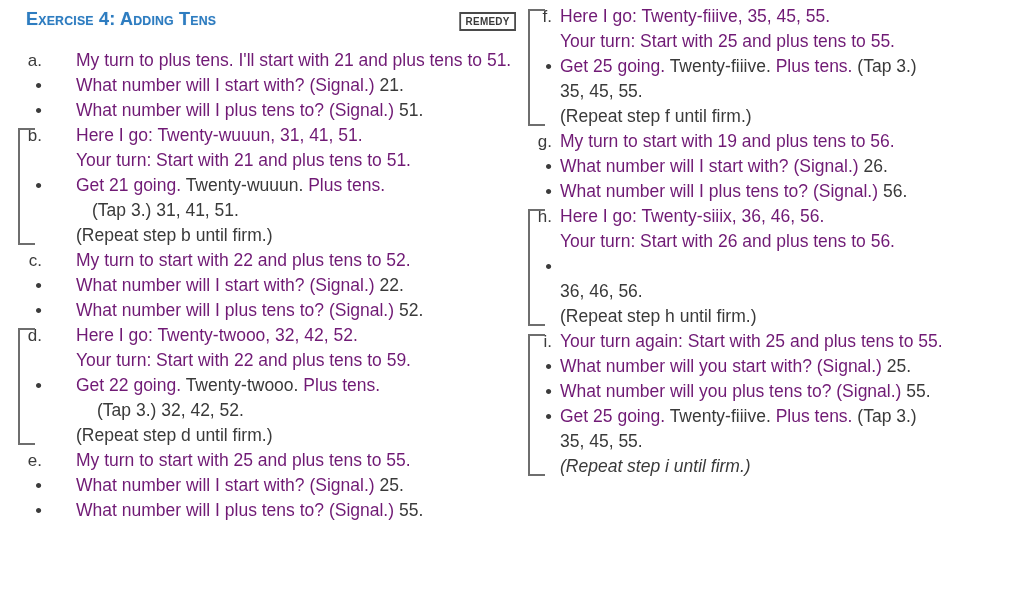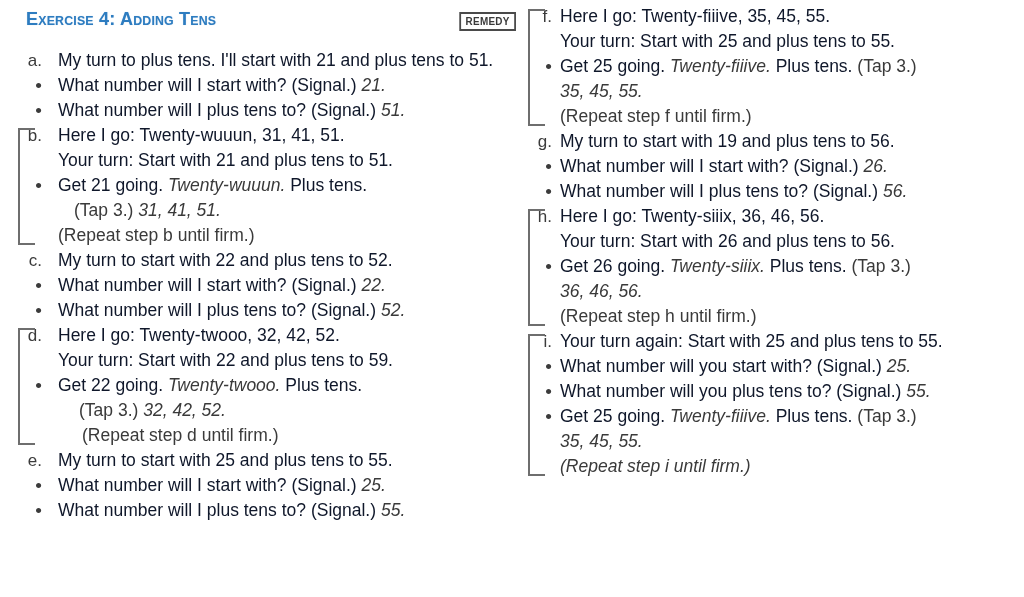--- a/index.html
+++ b/index.html
@@ -98,38 +98,38 @@
   }
   .marker.bullet {
     font-size: 19px;
     line-height: 25px;
   }
 
   .txt {
     display: block;
   }
 
-  .ital  { font-style: italic; color: #3a3a3a; font-weight: normal; }
+  .ital  { color: #3a3a3a; font-weight: normal; }
   .dark  { color: #3a3a3a; }
-  .blue  { color: #0f172a; }
+  .blue  { color: #701a75; }
 
   
   .bracket {
     position: absolute;
     border-left: 2px solid #6e6e6e;
     border-top: 2px solid #6e6e6e;
     border-bottom: 2px solid #6e6e6e;
     width: 17px;
     box-sizing: border-box;
     pointer-events: none;
   }
 
   
   .col-left .marker { left: 8px; }
-  .col-left .txt    { margin-left: 58px; }
+  .col-left .txt    { margin-left: 76px; }
   .col-left .bracket { left: 18px; }
 
   
   .col-right .marker { left: 518px; }
   .col-right .txt    { margin-left: 560px; }
   .col-right .bracket { left: 528px; }
 </style>
 </head>
 <body>
 
@@ -197,21 +197,21 @@
         <div class="row" style="position: absolute; left: 0px; top: 300px; width: 512px;">
           <span class="txt"><span class="blue">Your turn: Start with 22 and plus tens to 59.</span></span>
         </div>
         <div class="row" style="position: absolute; left: 0px; top: 325px; width: 512px;">
           <span class="marker bullet">•</span>
           <span class="txt"><span class="blue">Get 22 going. </span><span class="ital">Twenty-twooo.</span><span class="blue"> Plus tens.</span></span>
         </div>
         <div class="row" style="position: absolute; left: 0px; top: 350px; width: 512px; padding-left: 21px;">
           <span class="txt"><span class="dark">(Tap 3.) </span><span class="ital">32, 42, 52.</span></span>
         </div>
-        <div class="row" style="position: absolute; left: 0px; top: 375px; width: 512px; padding-left: 24px;">
+        <div class="row" style="position: absolute; left: 0px; top: 375px; width: 512px;">
           <span class="txt"><span class="dark">(Repeat step d until firm.)</span></span>
         </div>
         <div class="bracket" style="top: 280px; height: 117px;"></div>
       </div>
       <div class="step" style="position: absolute; left: 0px; top: 0px; width: 100%;">
         <div class="row" style="position: absolute; left: 0px; top: 400px; width: 512px;">
           <span class="marker">e.</span>
           <span class="txt"><span class="blue">My turn to start with 25 and plus tens to 55.</span></span>
         </div>
         <div class="row" style="position: absolute; left: 0px; top: 425px; width: 512px;">
@@ -263,21 +263,20 @@
       <div class="step" style="position: absolute; left: 0px; top: 0px; width: 100%;">
         <div class="row" style="position: absolute; left: 0px; top: 200px; width: 1024px;">
           <span class="marker">h.</span>
           <span class="txt"><span class="blue">Here I go: Twenty-siiix, 36, 46, 56.</span></span>
         </div>
         <div class="row" style="position: absolute; left: 0px; top: 225px; width: 1024px;">
           <span class="txt"><span class="blue">Your turn: Start with 26 and plus tens to 56.</span></span>
         </div>
         <div class="row" style="position: absolute; left: 0px; top: 250px; width: 1024px;">
           <span class="marker bullet">•</span>
-          <span class="txt"><span class="blue">Get 26 going. </span><span class="ital">Twenty-siiix.</span><span class="blue"> Plus tens. </span><span class="dark">(Tap 3.)</span></span>
         </div>
         <div class="row" style="position: absolute; left: 0px; top: 275px; width: 1024px;">
           <span class="txt"><span class="ital">36, 46, 56.</span></span>
         </div>
         <div class="row" style="position: absolute; left: 0px; top: 300px; width: 1024px;">
           <span class="txt"><span class="dark">(Repeat step h until firm.)</span></span>
         </div>
         <div class="bracket" style="top: 205px; height: 117px;"></div>
       </div>
       <div class="step" style="position: absolute; left: 0px; top: 0px; width: 100%;">

